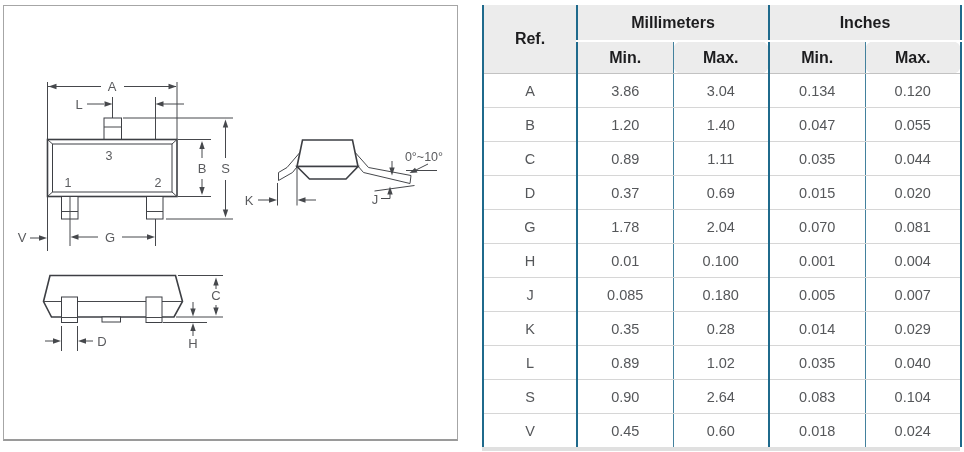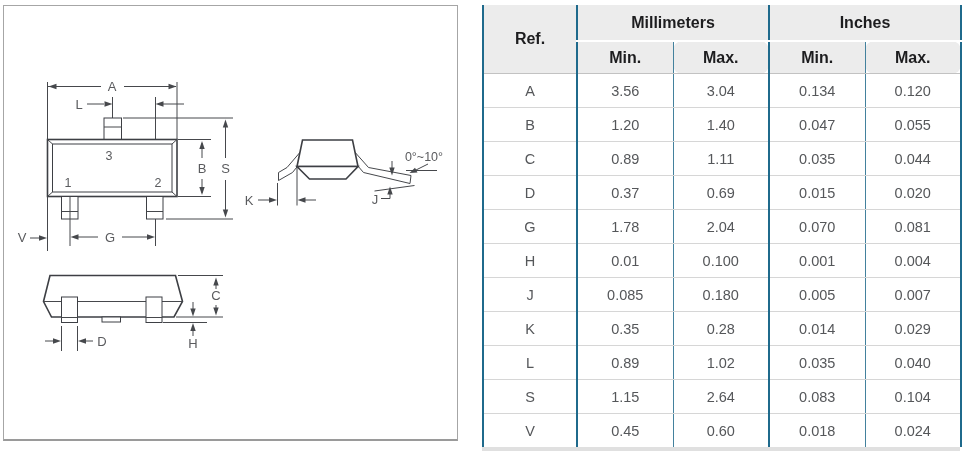--- a/index.html
+++ b/index.html
@@ -197,21 +197,21 @@
       <th class="grp bl-strong" colspan="2">Inches</th>
     </tr>
     <tr class="h2">
       <th class="bl-strong">Min.</th>
       <th class="bl-light">Max.</th>
       <th class="bl-strong">Min.</th>
       <th class="bl-light">Max.</th>
     </tr>
     <tr>
       <td>A</td>
-      <td class="bl-strong">3.56</td>
+      <td class="bl-strong">3.86</td>
       <td class="bl-light">3.04</td>
       <td class="bl-strong">0.134</td>
       <td class="bl-light">0.120</td>
     </tr>
     <tr>
       <td>B</td>
       <td class="bl-strong">1.20</td>
       <td class="bl-light">1.40</td>
       <td class="bl-strong">0.047</td>
       <td class="bl-light">0.055</td>
@@ -260,21 +260,21 @@
     </tr>
     <tr>
       <td>L</td>
       <td class="bl-strong">0.89</td>
       <td class="bl-light">1.02</td>
       <td class="bl-strong">0.035</td>
       <td class="bl-light">0.040</td>
     </tr>
     <tr>
       <td>S</td>
-      <td class="bl-strong">1.15</td>
+      <td class="bl-strong">0.90</td>
       <td class="bl-light">2.64</td>
       <td class="bl-strong">0.083</td>
       <td class="bl-light">0.104</td>
     </tr>
     <tr class="last">
       <td>V</td>
       <td class="bl-strong">0.45</td>
       <td class="bl-light">0.60</td>
       <td class="bl-strong">0.018</td>
       <td class="bl-light">0.024</td>

